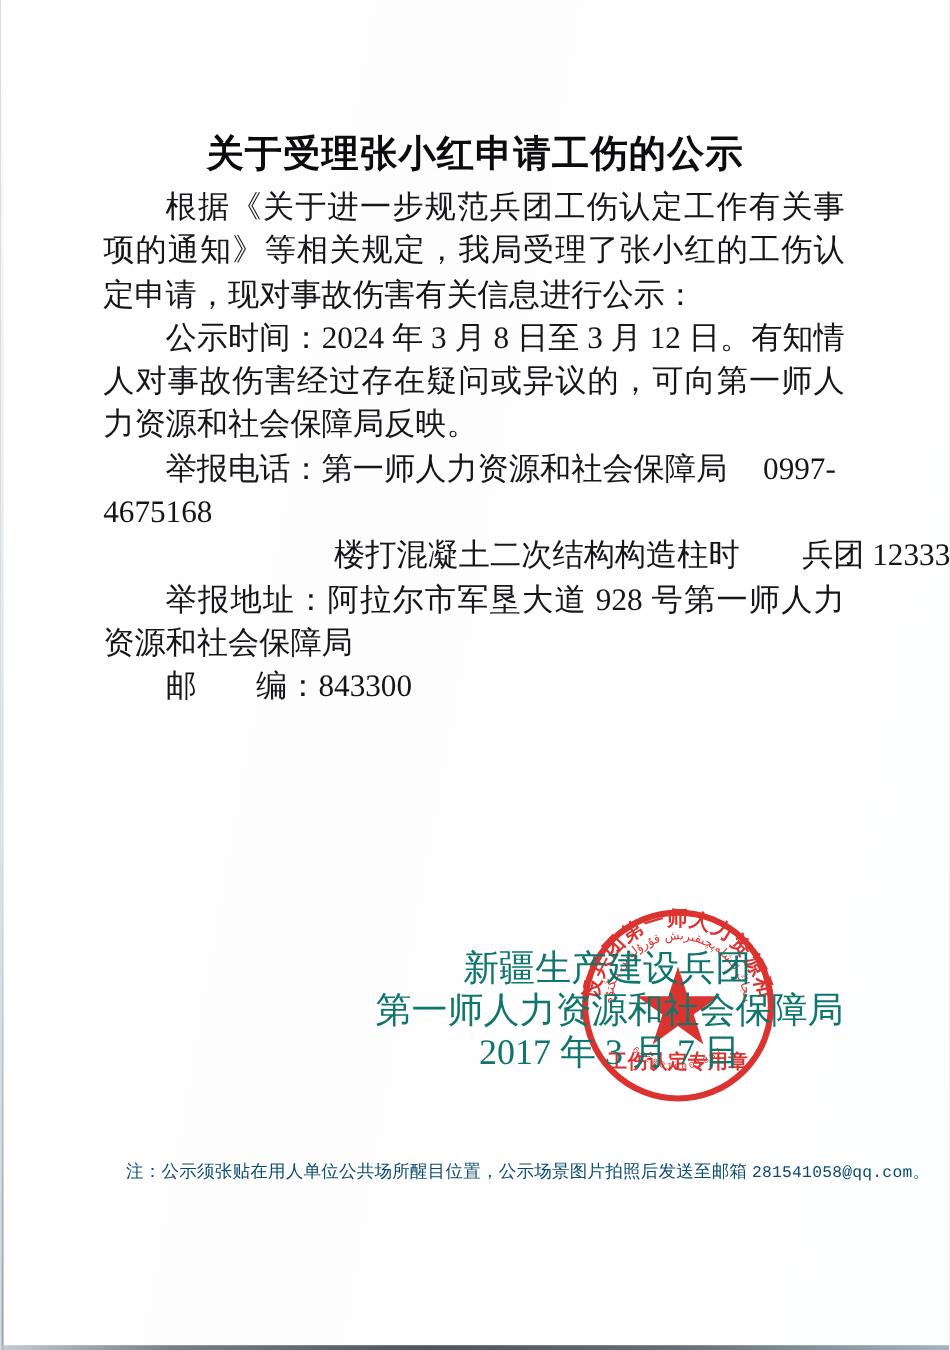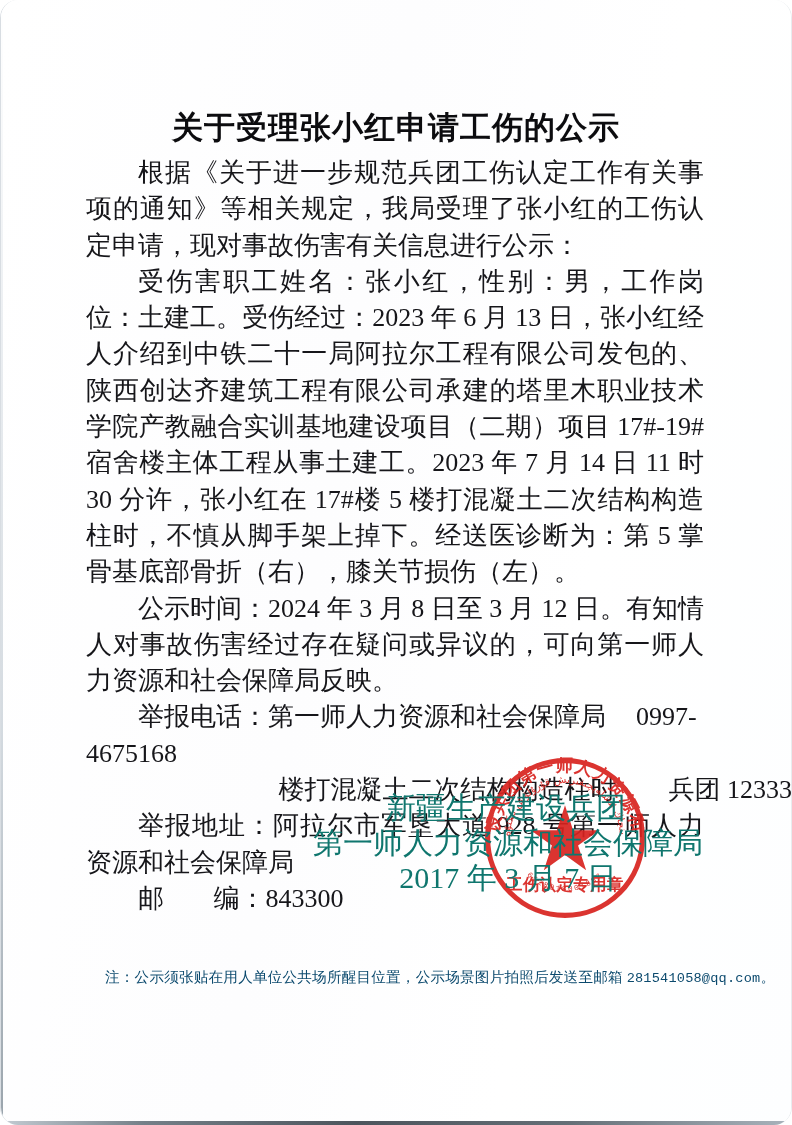--- a/index.html
+++ b/index.html
@@ -12,21 +12,20 @@
   }
   #page {
     position: relative;
     width: 792px;
     height: 1125px;
     background: #fefefe;
     overflow: hidden;
     box-sizing: border-box;
     border-left: 1px solid #d8dde2;
     border-right: 1px solid #e8ecef;
-    border-radius: 18px;
   }
   
   #page::before {
     content: "";
     position: absolute;
     inset: 0;
     background: linear-gradient(100deg, #ffffff 0%, #fdfdfe 42%, #ffffff 70%, #fdfeff 100%);
     pointer-events: none;
   }
   #scan-edge-bottom {
@@ -136,21 +135,20 @@
 <body>
 
 <div id="page">
 
   <div id="scan-edge-left"></div>
 
   <h1 id="doc-title">关于受理张小红申请工伤的公示</h1>
 
   <div id="body-text">
     <p class="para">根据《关于进一步规范兵团工伤认定工作有关事项的通知》等相关规定，我局受理了张小红的工伤认定申请，现对事故伤害有关信息进行公示：</p>
-    <p class="para">受伤害职工姓名：张小红，性别：男，工作岗位：土建工。受伤经过：2023 年 6 月 13 日，张小红经人介绍到中铁二十一局阿拉尔工程有限公司发包的、陕西创达齐建筑工程有限公司承建的塔里木职业技术学院产教融合实训基地建设项目（二期）项目 17#-19#宿舍楼主体工程从事土建工。2023 年 7 月 14 日 11 时 30 分许，张小红在 17#楼 5 楼打混凝土二次结构构造柱时，不慎从脚手架上掉下。经送医诊断为：第 5 掌骨基底部骨折（右），膝关节损伤（左）。</p>
     <p class="para">公示时间：2024 年 3 月 8 日至 3 月 12 日。有知情人对事故伤害经过存在疑问或异议的，可向第一师人力资源和社会保障局反映。</p>
 
     <p class="tel-block">
       <span>举报电话：</span><span>第一师人力资源和社会保障局</span><span class="tel-gap"></span><span>0997-4675168</span>
     </p>
     <p class="tel-line2">
       <span>楼打混凝土二次结构构造柱时</span><span class="tel-gap-wide"></span><span>兵团 12333</span>
     </p>
 
     <p class="para"><span>举报地址：</span><span>阿拉尔市军垦大道 928 号第一师人力资源和社会保障局</span></p>

